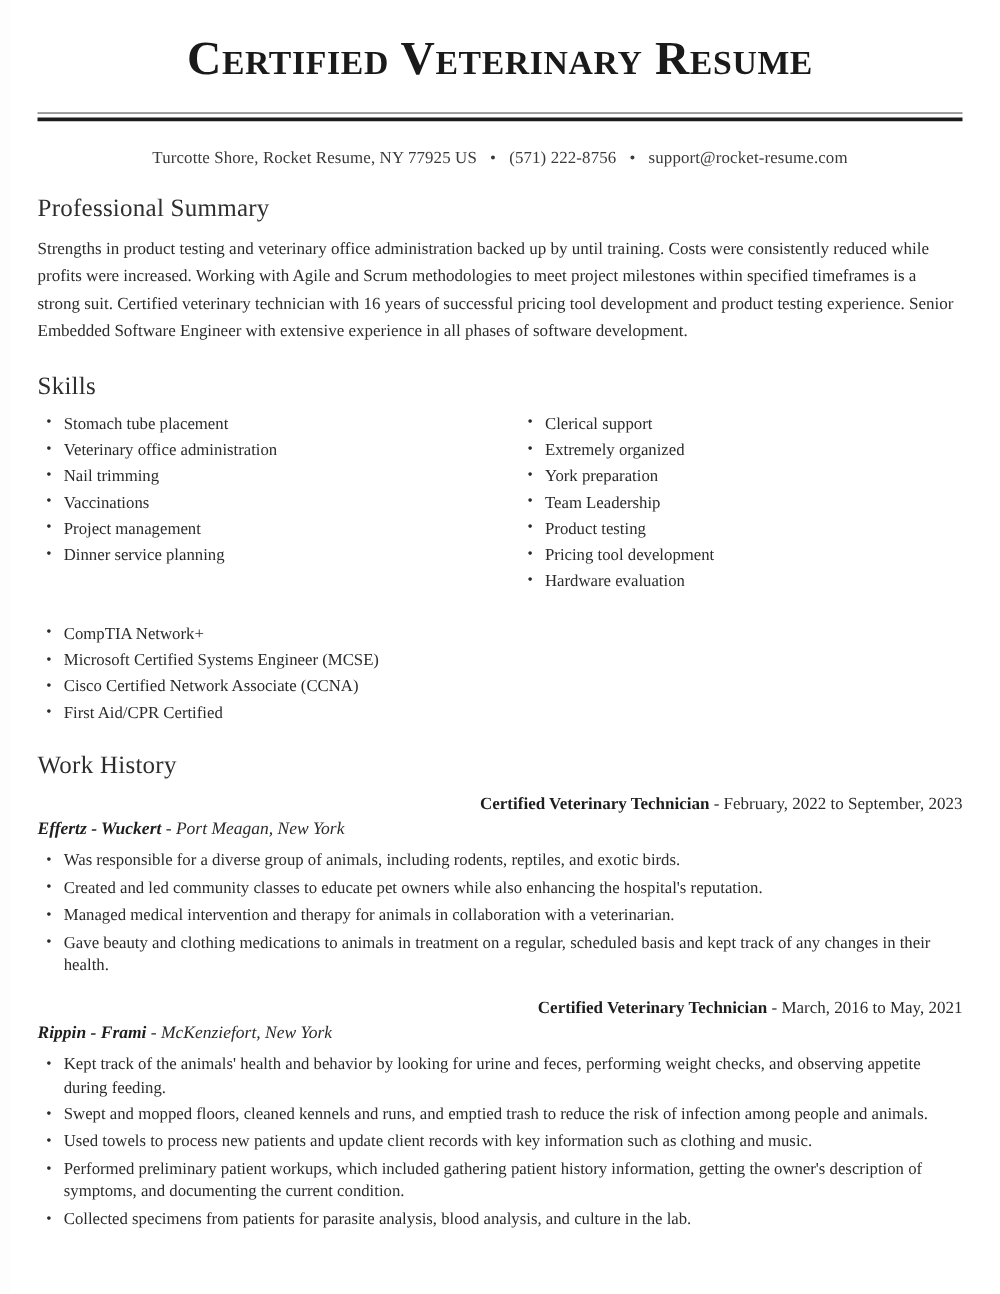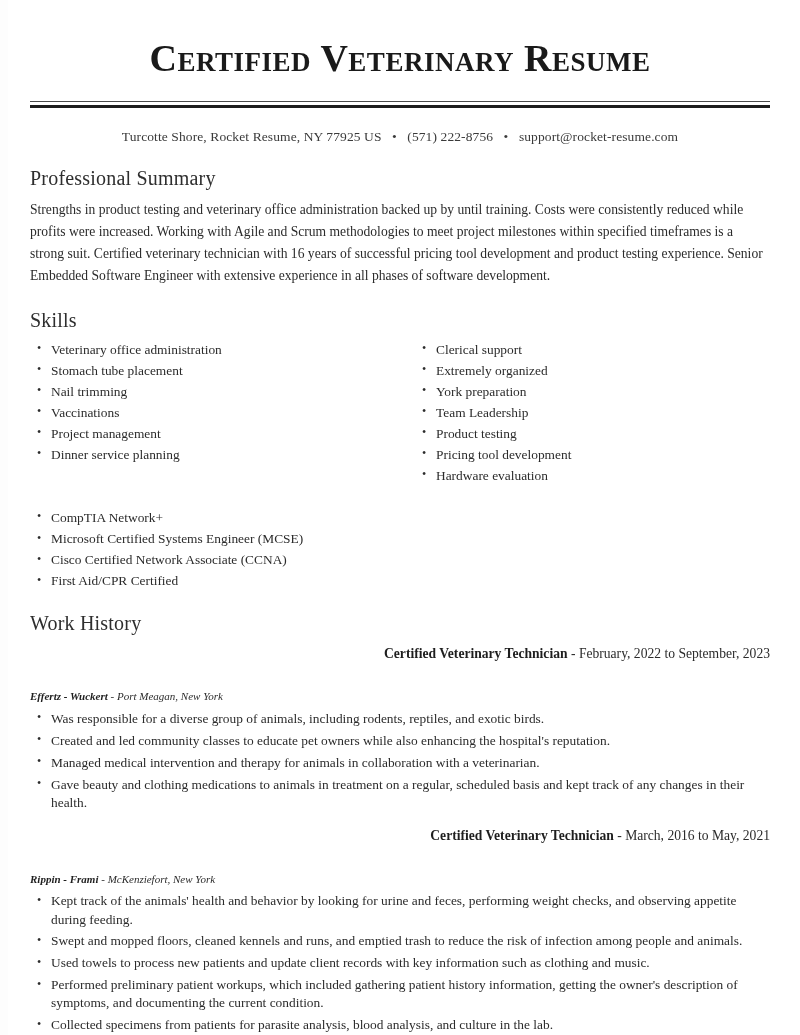--- a/index.html
+++ b/index.html
@@ -34,21 +34,21 @@
   
   .doc-title {
     text-align: center;
     font-family: "Liberation Serif", "DejaVu Serif", serif;
     font-variant: small-caps;
     font-weight: 700;
     font-size: 38px;
     letter-spacing: 0.5px;
     color: #1a1a1a;
     margin: 0;
-    padding-top: 37px;
+    padding-top: 26px;
     line-height: 1.15;
   }
   .rule-wrap {
     margin-top: 20px;
     padding: 0 0px;
   }
   .rule-thin {
     height: 1px;
     background: #4a4a4a;
     width: 100%;
@@ -144,26 +144,25 @@
     color: #2b2b2b;
     text-align: right;
   }
   .job-title {
     font-weight: 700;
     color: #1e1e1e;
   }
   .job-dash { color: #2b2b2b; }
   .job-dates { font-weight: 400; color: #2b2b2b; }
   .job-line2 {
-    font-size: 11px;
+    font-size: 14px;
     line-height: 1.5;
     font-style: italic;
     color: #2b2b2b;
     margin-bottom: 5px;
-    margin-top: 24px;
   }
   .job-company {
     font-weight: 700;
     font-style: italic;
     color: #1e1e1e;
   }
   .job-location {
     font-style: italic;
     font-weight: 400;
   }
@@ -197,22 +196,22 @@
   <div class="section">
     <h2 class="section-title">Professional Summary</h2>
     <p class="summary-text">Strengths in product testing and veterinary office administration backed up by until training. Costs were consistently reduced while profits were increased. Working with Agile and Scrum methodologies to meet project milestones within specified timeframes is a strong suit. Certified veterinary technician with 16 years of successful pricing tool development and product testing experience. Senior Embedded Software Engineer with extensive experience in all phases of software development.</p>
   </div>
 
   <div class="section">
     <h2 class="section-title">Skills</h2>
     <div class="skills-cols">
       <div class="skills-col left">
         <ul class="bullets">
+          <li>Stomach tube placement</li>
           <li>Veterinary office administration</li>
-          <li>Stomach tube placement</li>
           <li>Nail trimming</li>
           <li>Vaccinations</li>
           <li>Project management</li>
           <li>Dinner service planning</li>
         </ul>
       </div>
       <div class="skills-col right">
         <ul class="bullets">
           <li>Clerical support</li>
           <li>Extremely organized</li>

